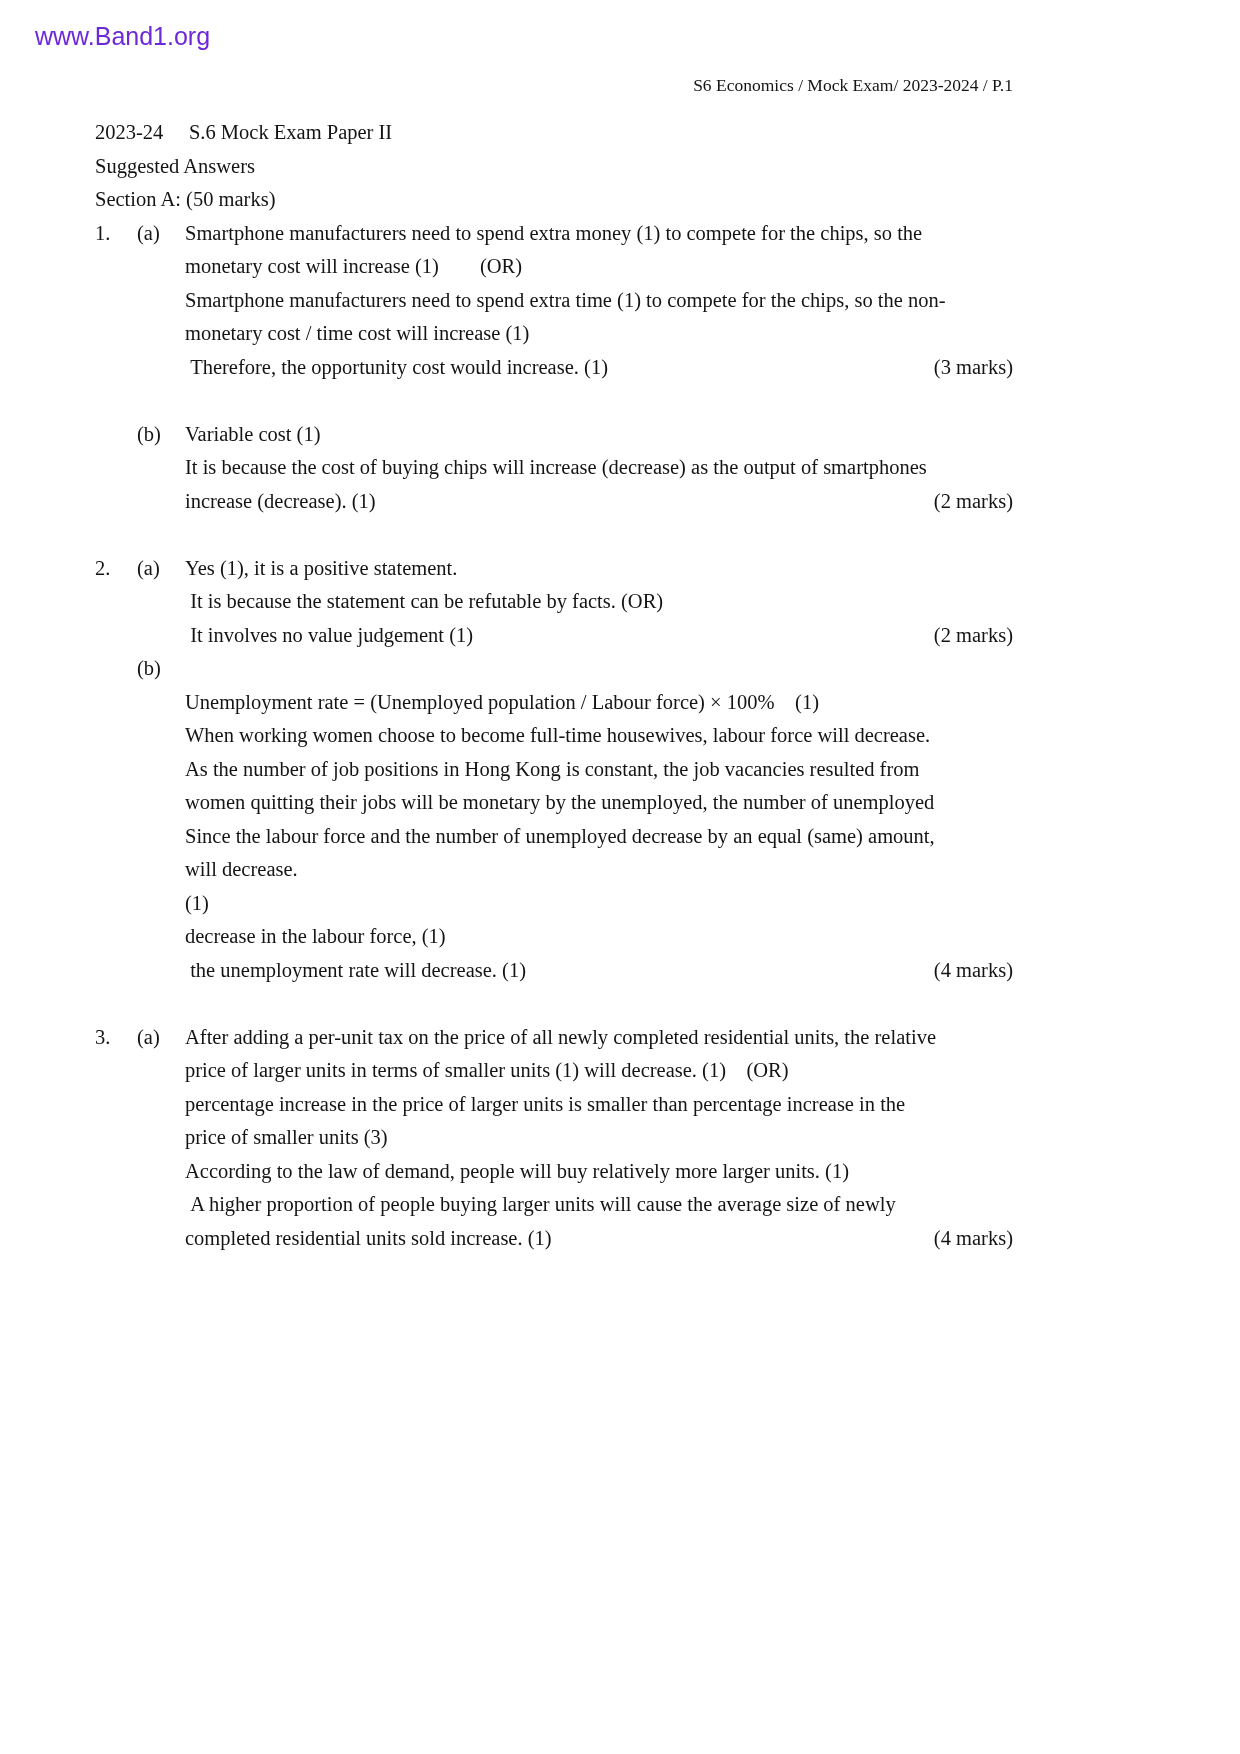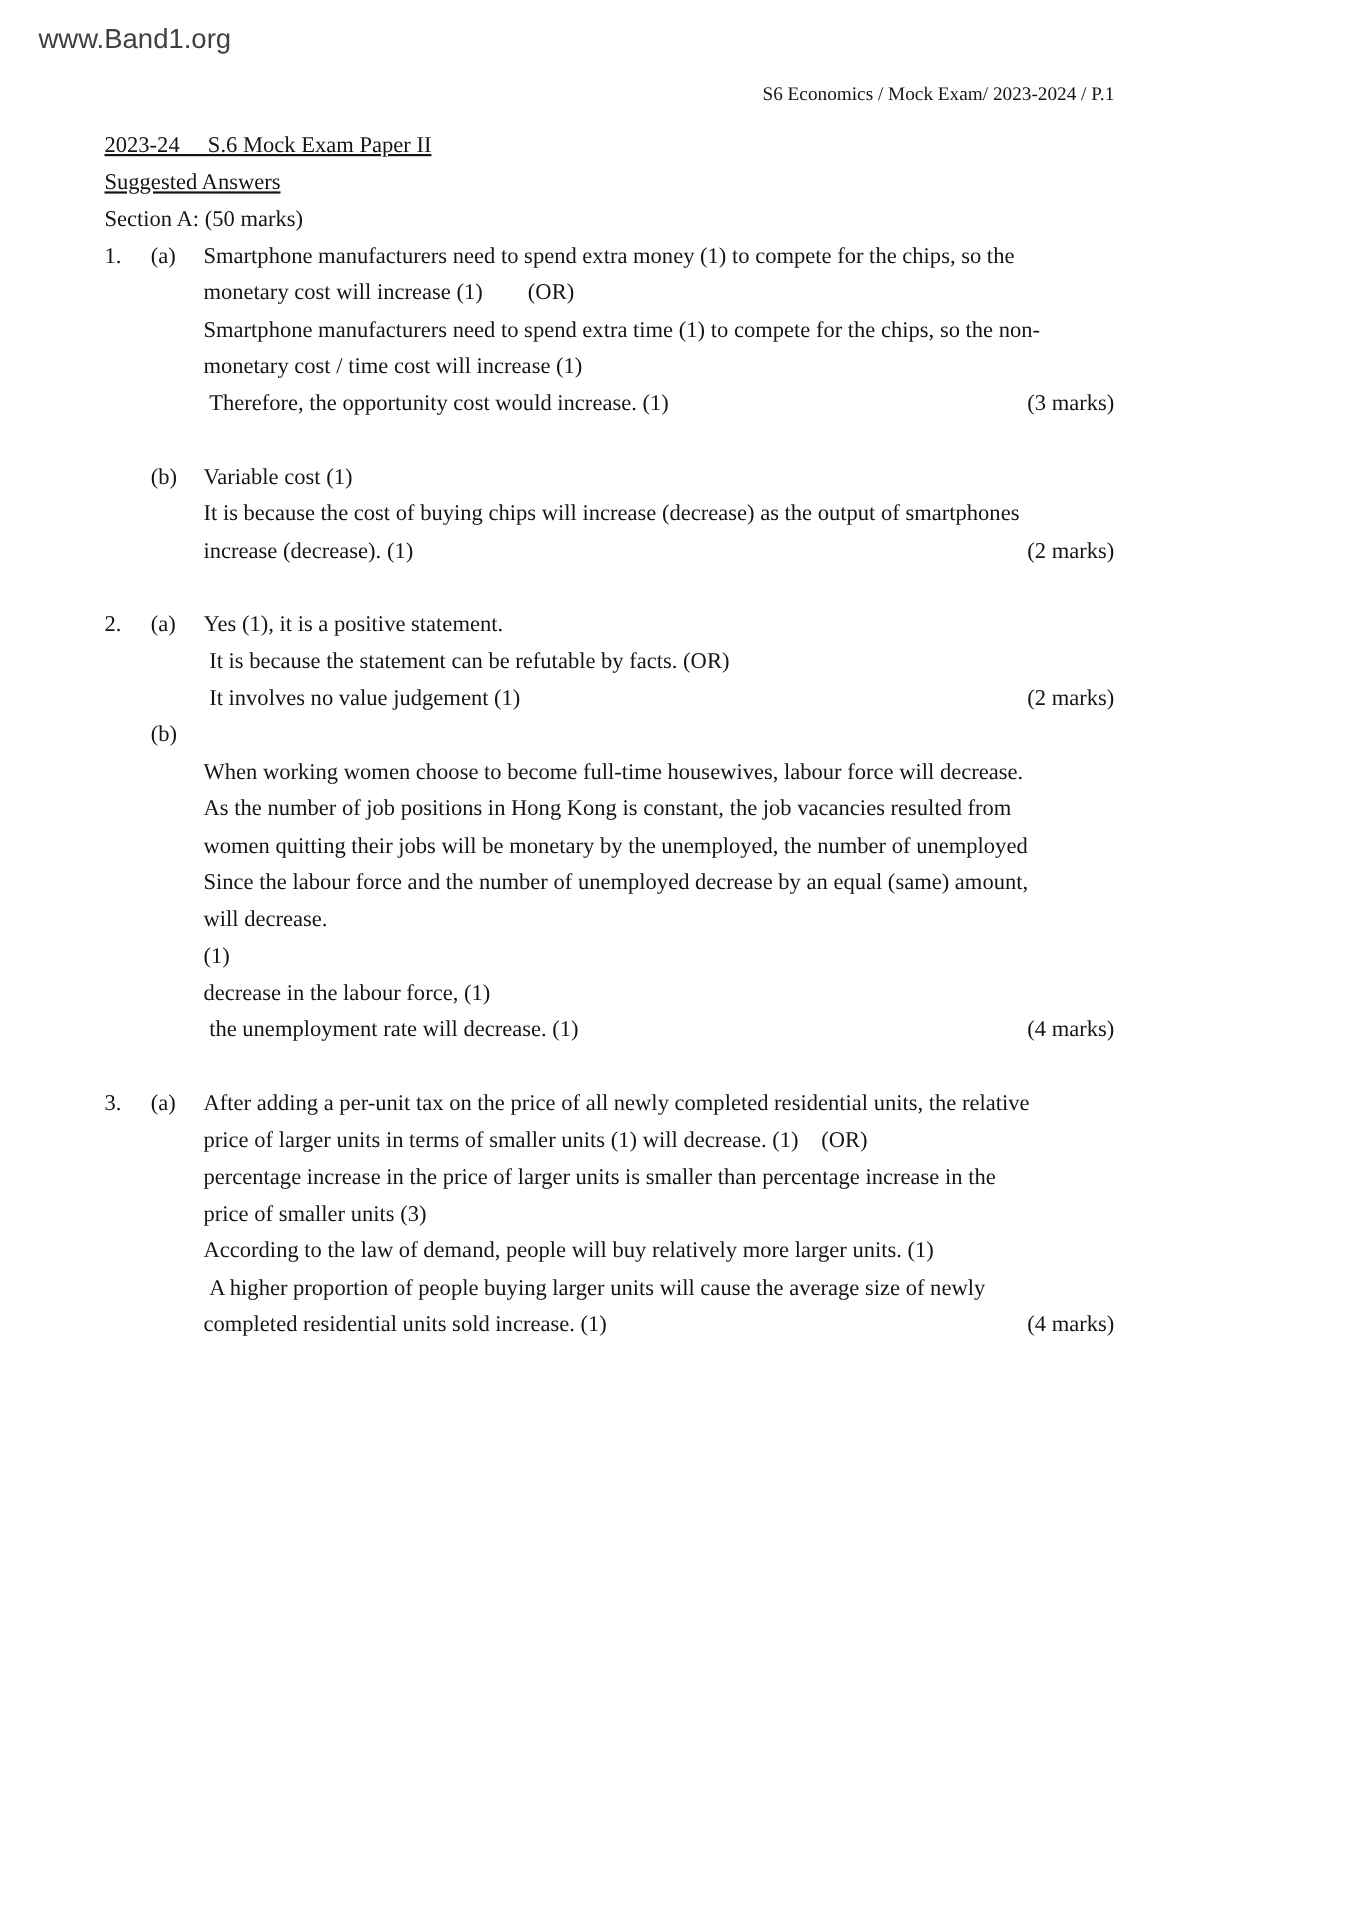--- a/index.html
+++ b/index.html
@@ -8,34 +8,34 @@
     width:1240px; height:1754px;
     font-family:"Liberation Serif", serif;
     color:#141414;
     position:relative;
     overflow:hidden;
   }
   .site {
     font-family:"Liberation Sans", sans-serif;
     font-size:25px;
     margin:22px 0 0 35px;
-    color:#404040;
+    color:#6d28d9;
   }
   .pageref {
     font-size:17.5px;
     text-align:right;
     margin:24px 227px 0 0;
   }
   .content {
     margin:20px 227px 0 95px;
     font-size:20.5px;
     line-height:33.5px;
   }
   .title-line { white-space:pre-wrap; }
-  .u { text-decoration:underline; }
+  .u { }
   .part {
     display:grid;
     grid-template-columns:42px 48px 1fr;
   }
   .qnum   { grid-column:1; white-space:pre-wrap; }
   .plabel { grid-column:2; white-space:pre-wrap; }
   .lines  { grid-column:3; }
   .part.label-own-line .lines { grid-row:2; }
   .line { display:flex; }
   .line-text { flex:1; white-space:pre-wrap; }
@@ -121,20 +121,24 @@
             <span class="line-text"> It involves no value judgement (1)</span>
             <span class="marks">(2 marks)</span>
           </div>
       </div>
     </div>
     <div class="part label-own-line">
       <span class="qnum"></span>
       <span class="plabel">(b)</span>
       <div class="lines">
         <div class="line">
+            <span class="line-text">Unemployment rate = (Unemployed population / Labour force) × 100%    (1)</span>
+            <span class="marks"></span>
+          </div>
+        <div class="line">
             <span class="line-text">When working women choose to become full-time housewives, labour force will decrease.</span>
             <span class="marks"></span>
           </div>
         <div class="line">
             <span class="line-text">As the number of job positions in Hong Kong is constant, the job vacancies resulted from</span>
             <span class="marks"></span>
           </div>
         <div class="line">
             <span class="line-text">women quitting their jobs will be monetary by the unemployed, the number of unemployed</span>
             <span class="marks"></span>

